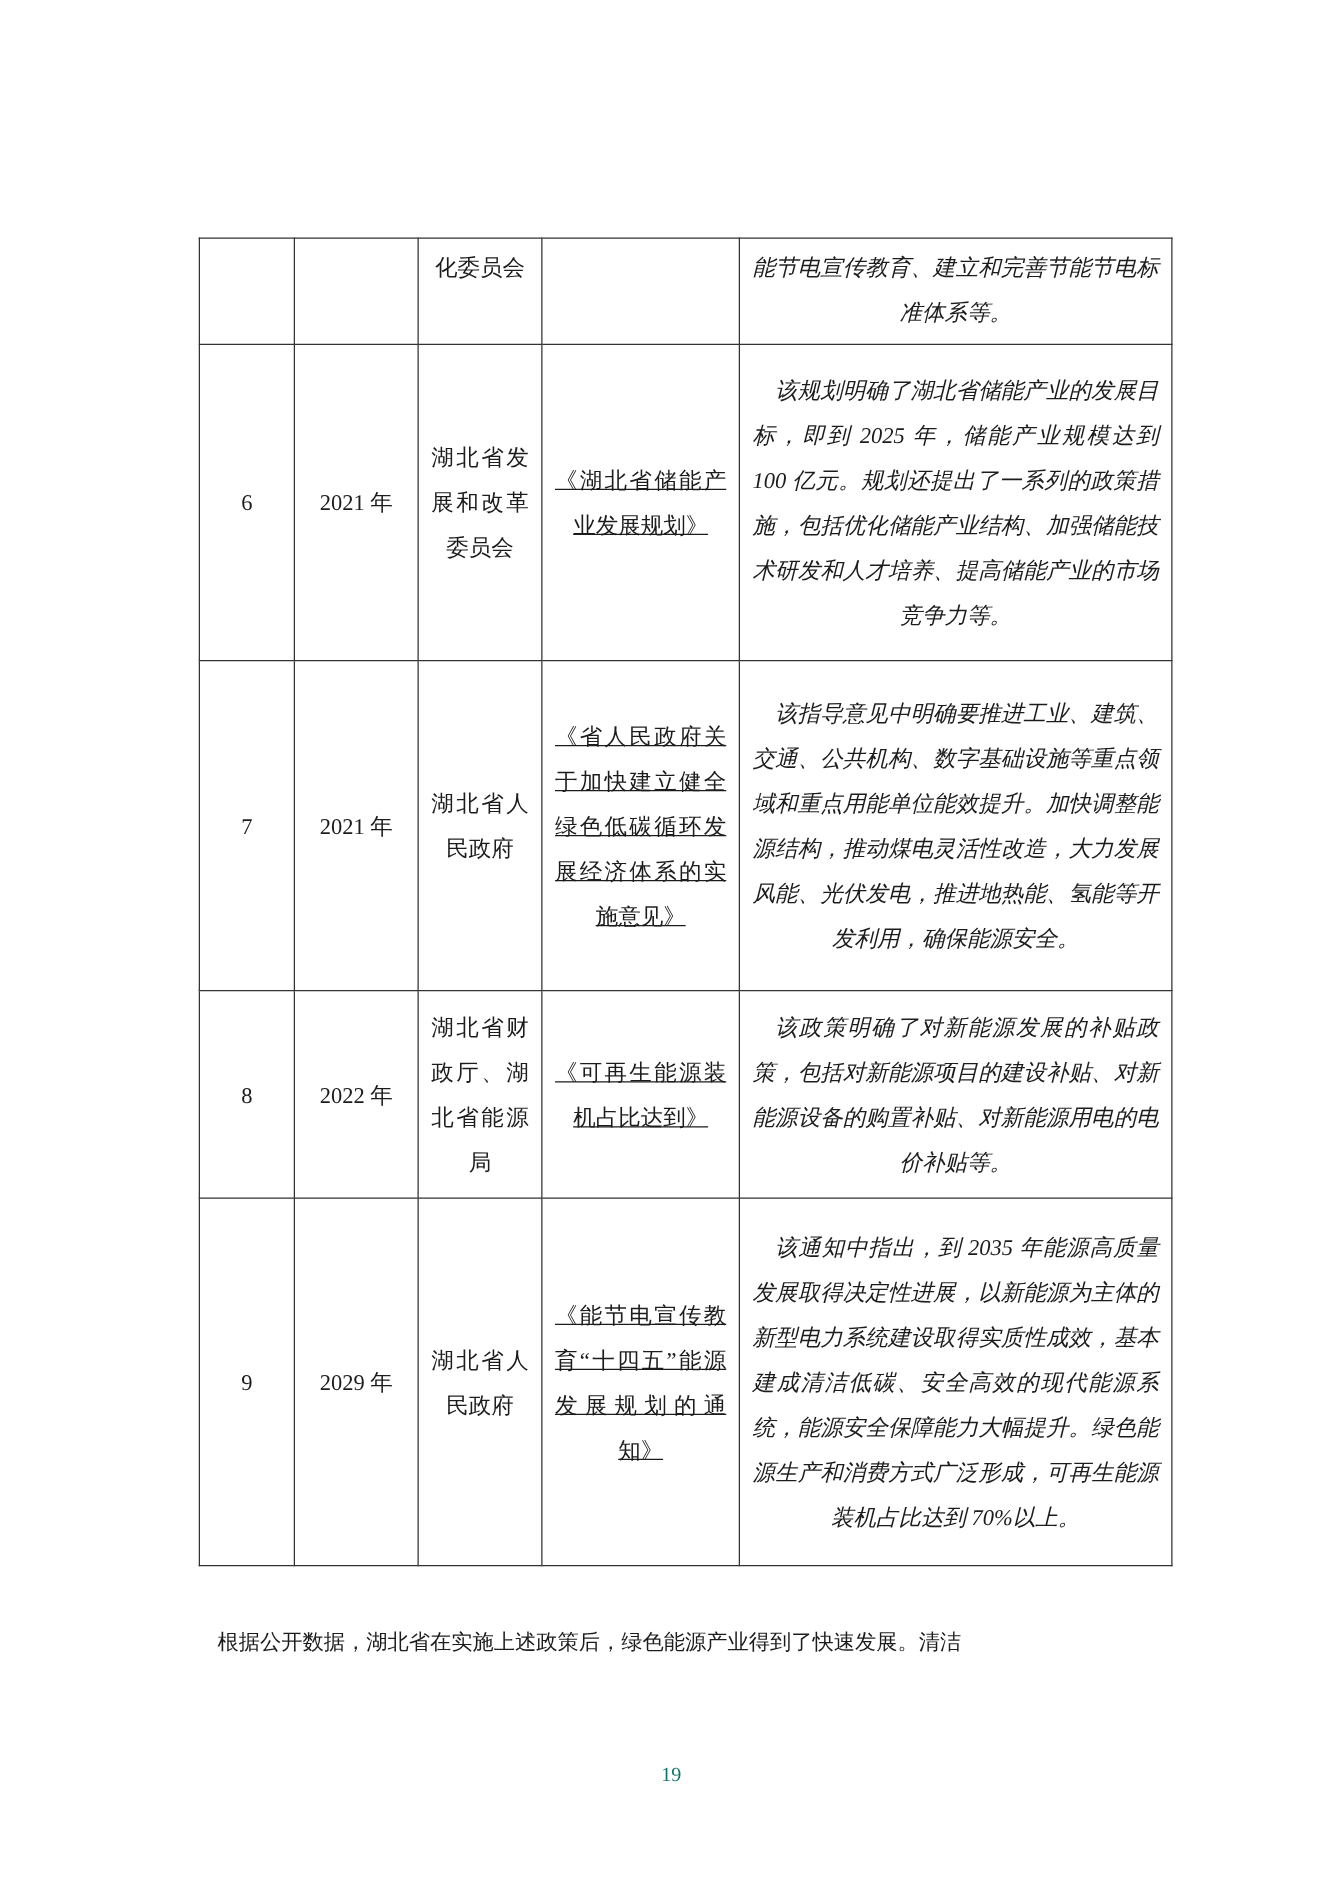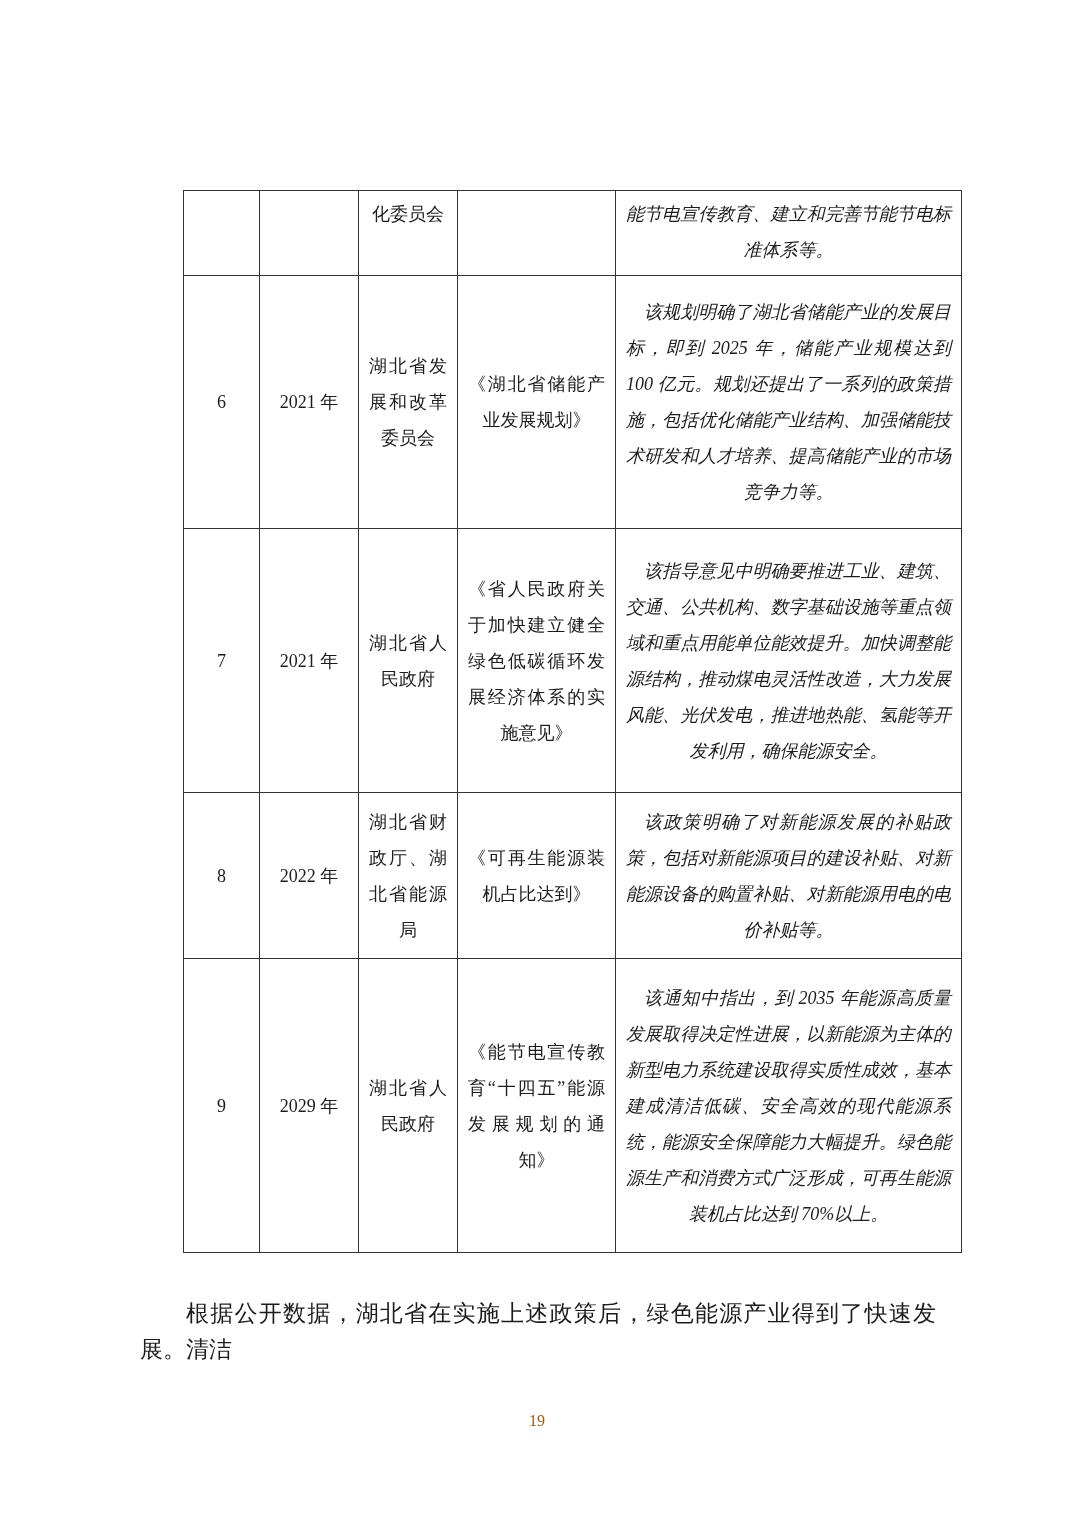--- a/index.html
+++ b/index.html
@@ -15,38 +15,37 @@
     color: #1c1c1c;
     overflow: hidden;
   }
   .policy-table {
     position: absolute;
     left: 159px;
     top: 190px;
     width: 778px;
     border-collapse: collapse;
     table-layout: fixed;
-    margin-left: 24px;
   }
   .policy-table td {
     border: 1px solid #333333;
     font-size: 18px;
     line-height: 36px;
     vertical-align: middle;
     padding: 0 10px;
     overflow: hidden;
   }
   .cell-no, .cell-year {
     text-align: center;
   }
   .cell-agency, .cell-policy {
     text-align: justify;
     text-align-last: center;
   }
-  .cell-policy { padding: 0 13px; }
+  .cell-policy { padding: 0 13px; text-decoration: underline; }
   .cell-desc { padding: 0 12px; font-style: italic; }
   .desc-p {
     margin: 0;
     text-align: justify;
     text-align-last: center;
     text-indent: 1em;
   }
   
   #table-body tr:nth-child(1) { height: 85px; }
   #table-body tr:nth-child(1) td { vertical-align: top; padding-top: 5px; }
@@ -55,33 +54,33 @@
   #table-body tr:nth-child(3) { height: 264px; }
   #table-body tr:nth-child(4) { height: 166px; }
   #table-body tr:nth-child(5) { height: 294px; }
 
   .body-paragraph {
     position: absolute;
     left: 140px;
     top: 1296px;
     width: 796px;
     margin: 0;
-    font-size: 23px;
+    font-size: 17px;
     line-height: 36px;
     text-align: justify;
     text-indent: 2em;
   }
   .page-number {
     position: absolute;
     top: 1412px;
     left: 0;
     width: 100%;
     text-align: center;
     font-size: 16px;
-    color: #a16207;
+    color: #0f766e;
   }
 </style>
 </head>
 <body>
 
 <div class="page">
 
   <table class="policy-table">
     <colgroup>
       <col style="width:76px">

